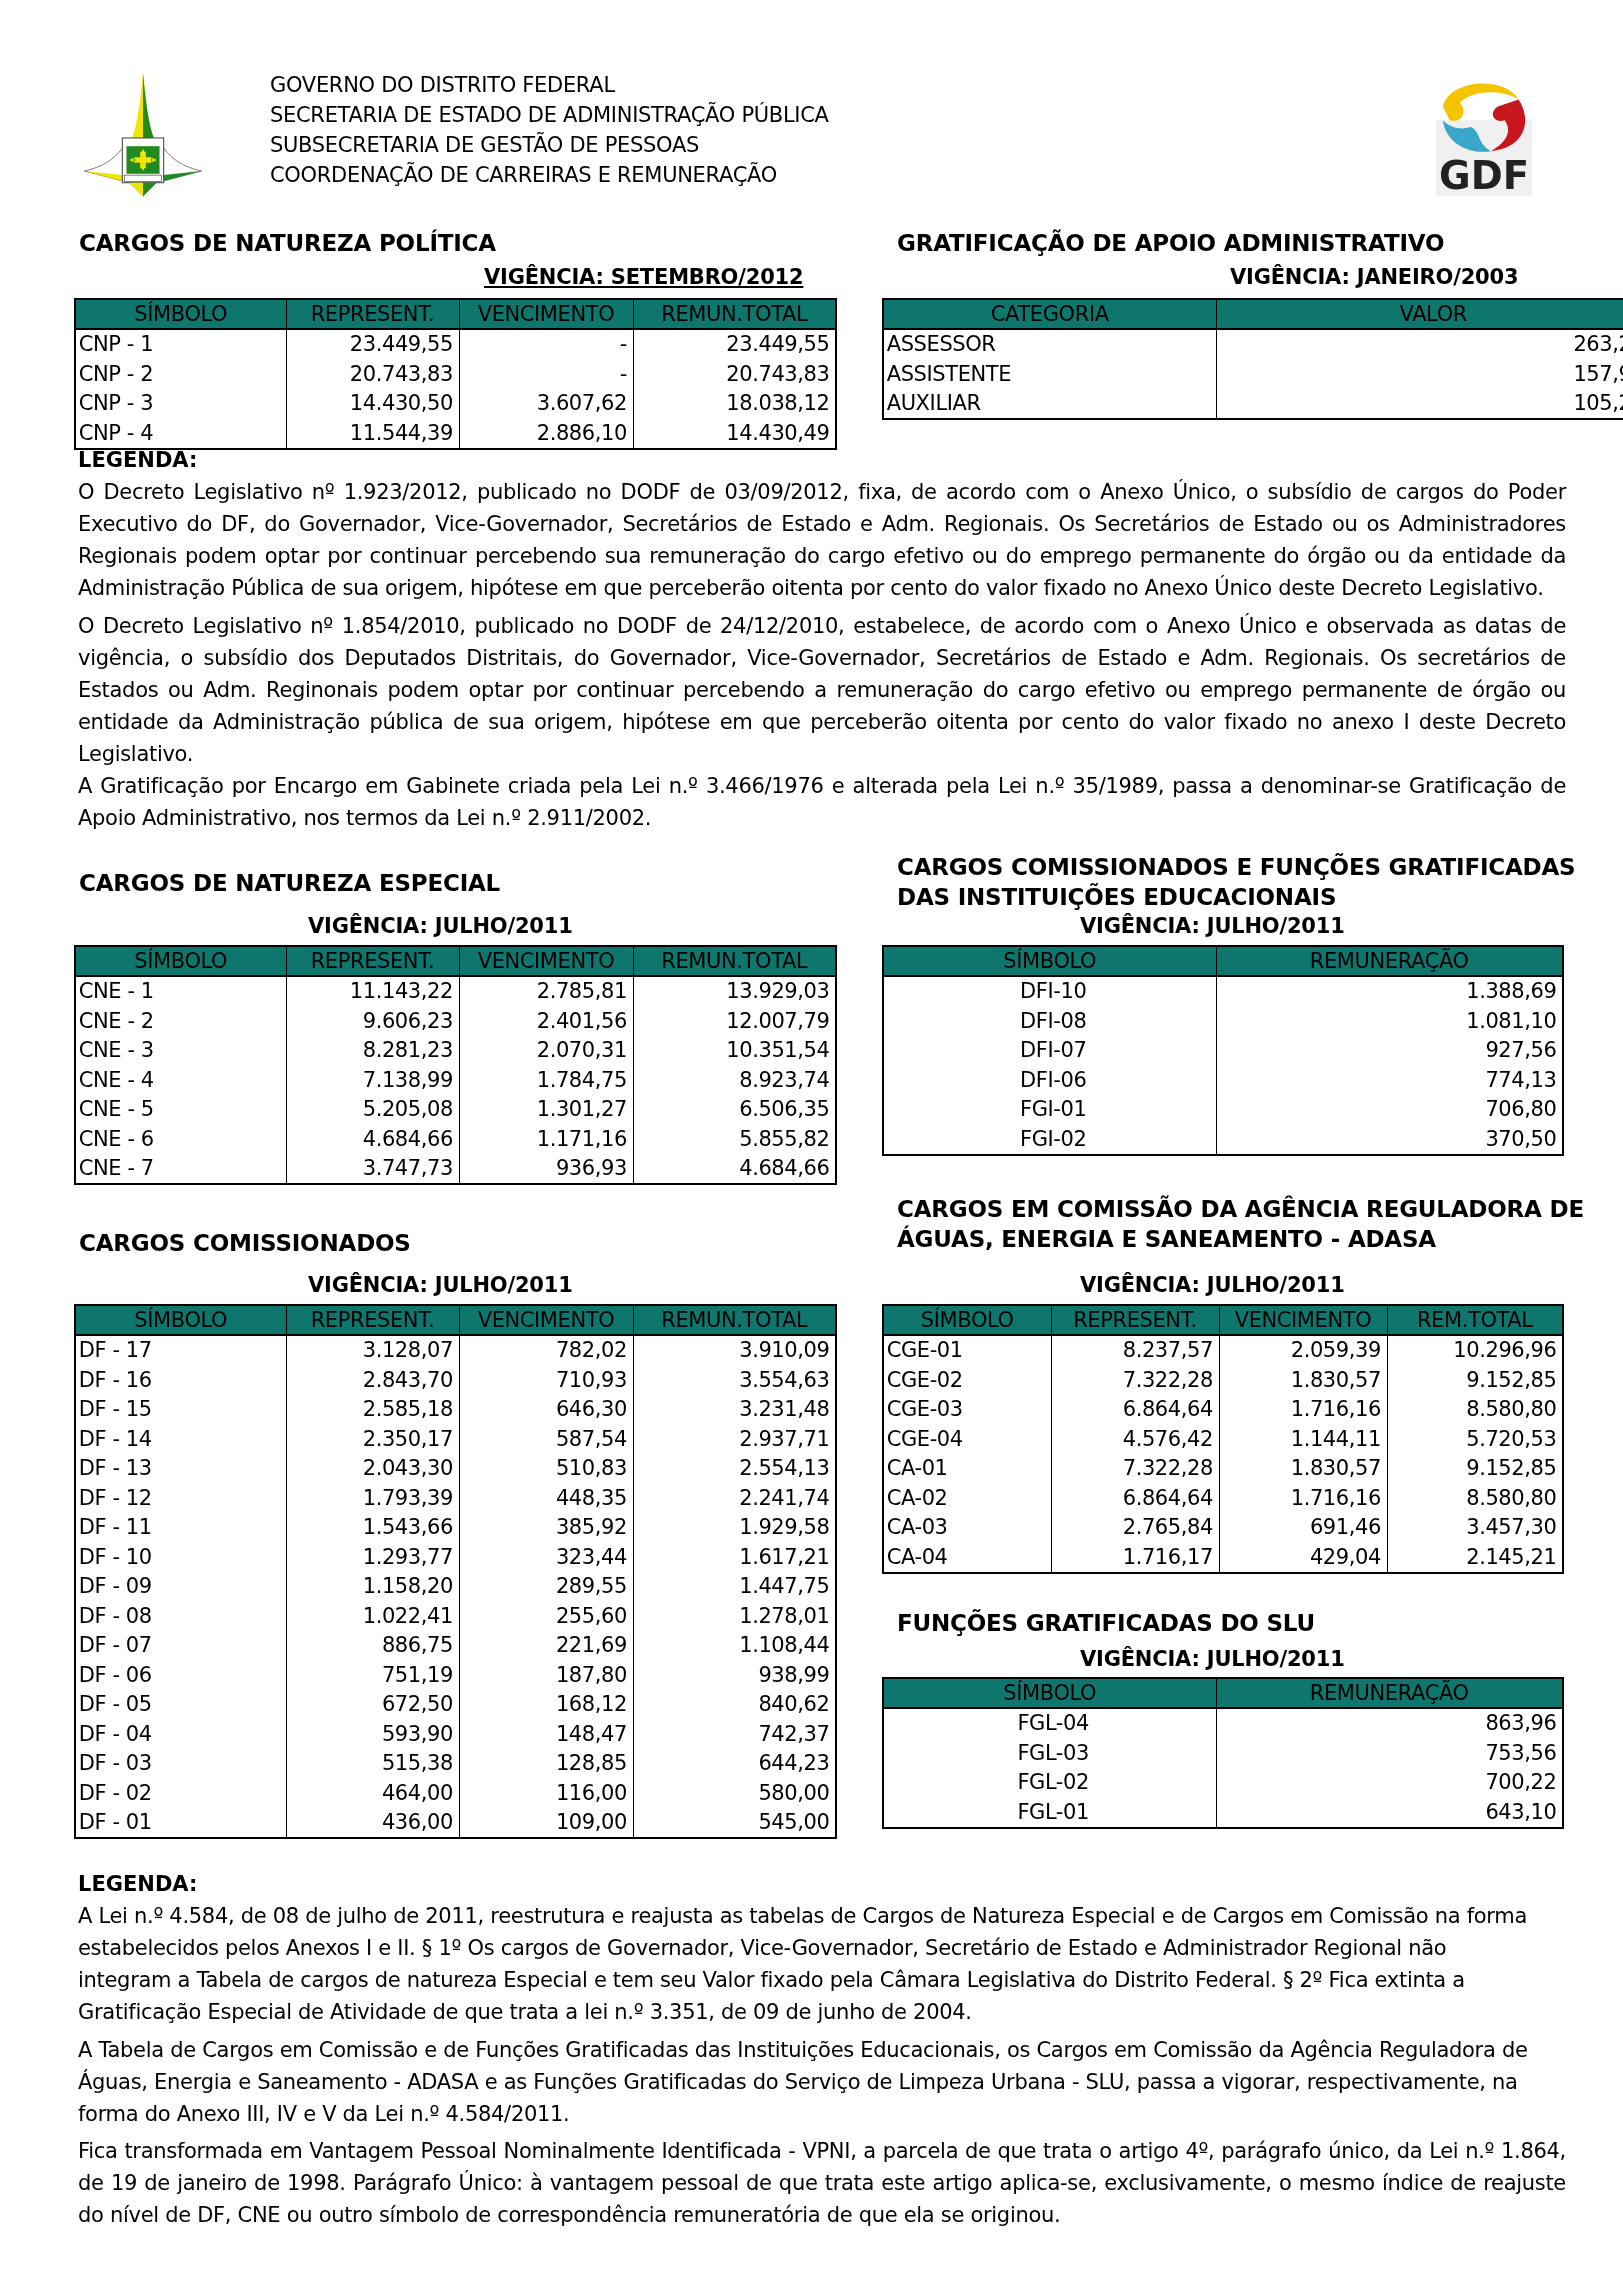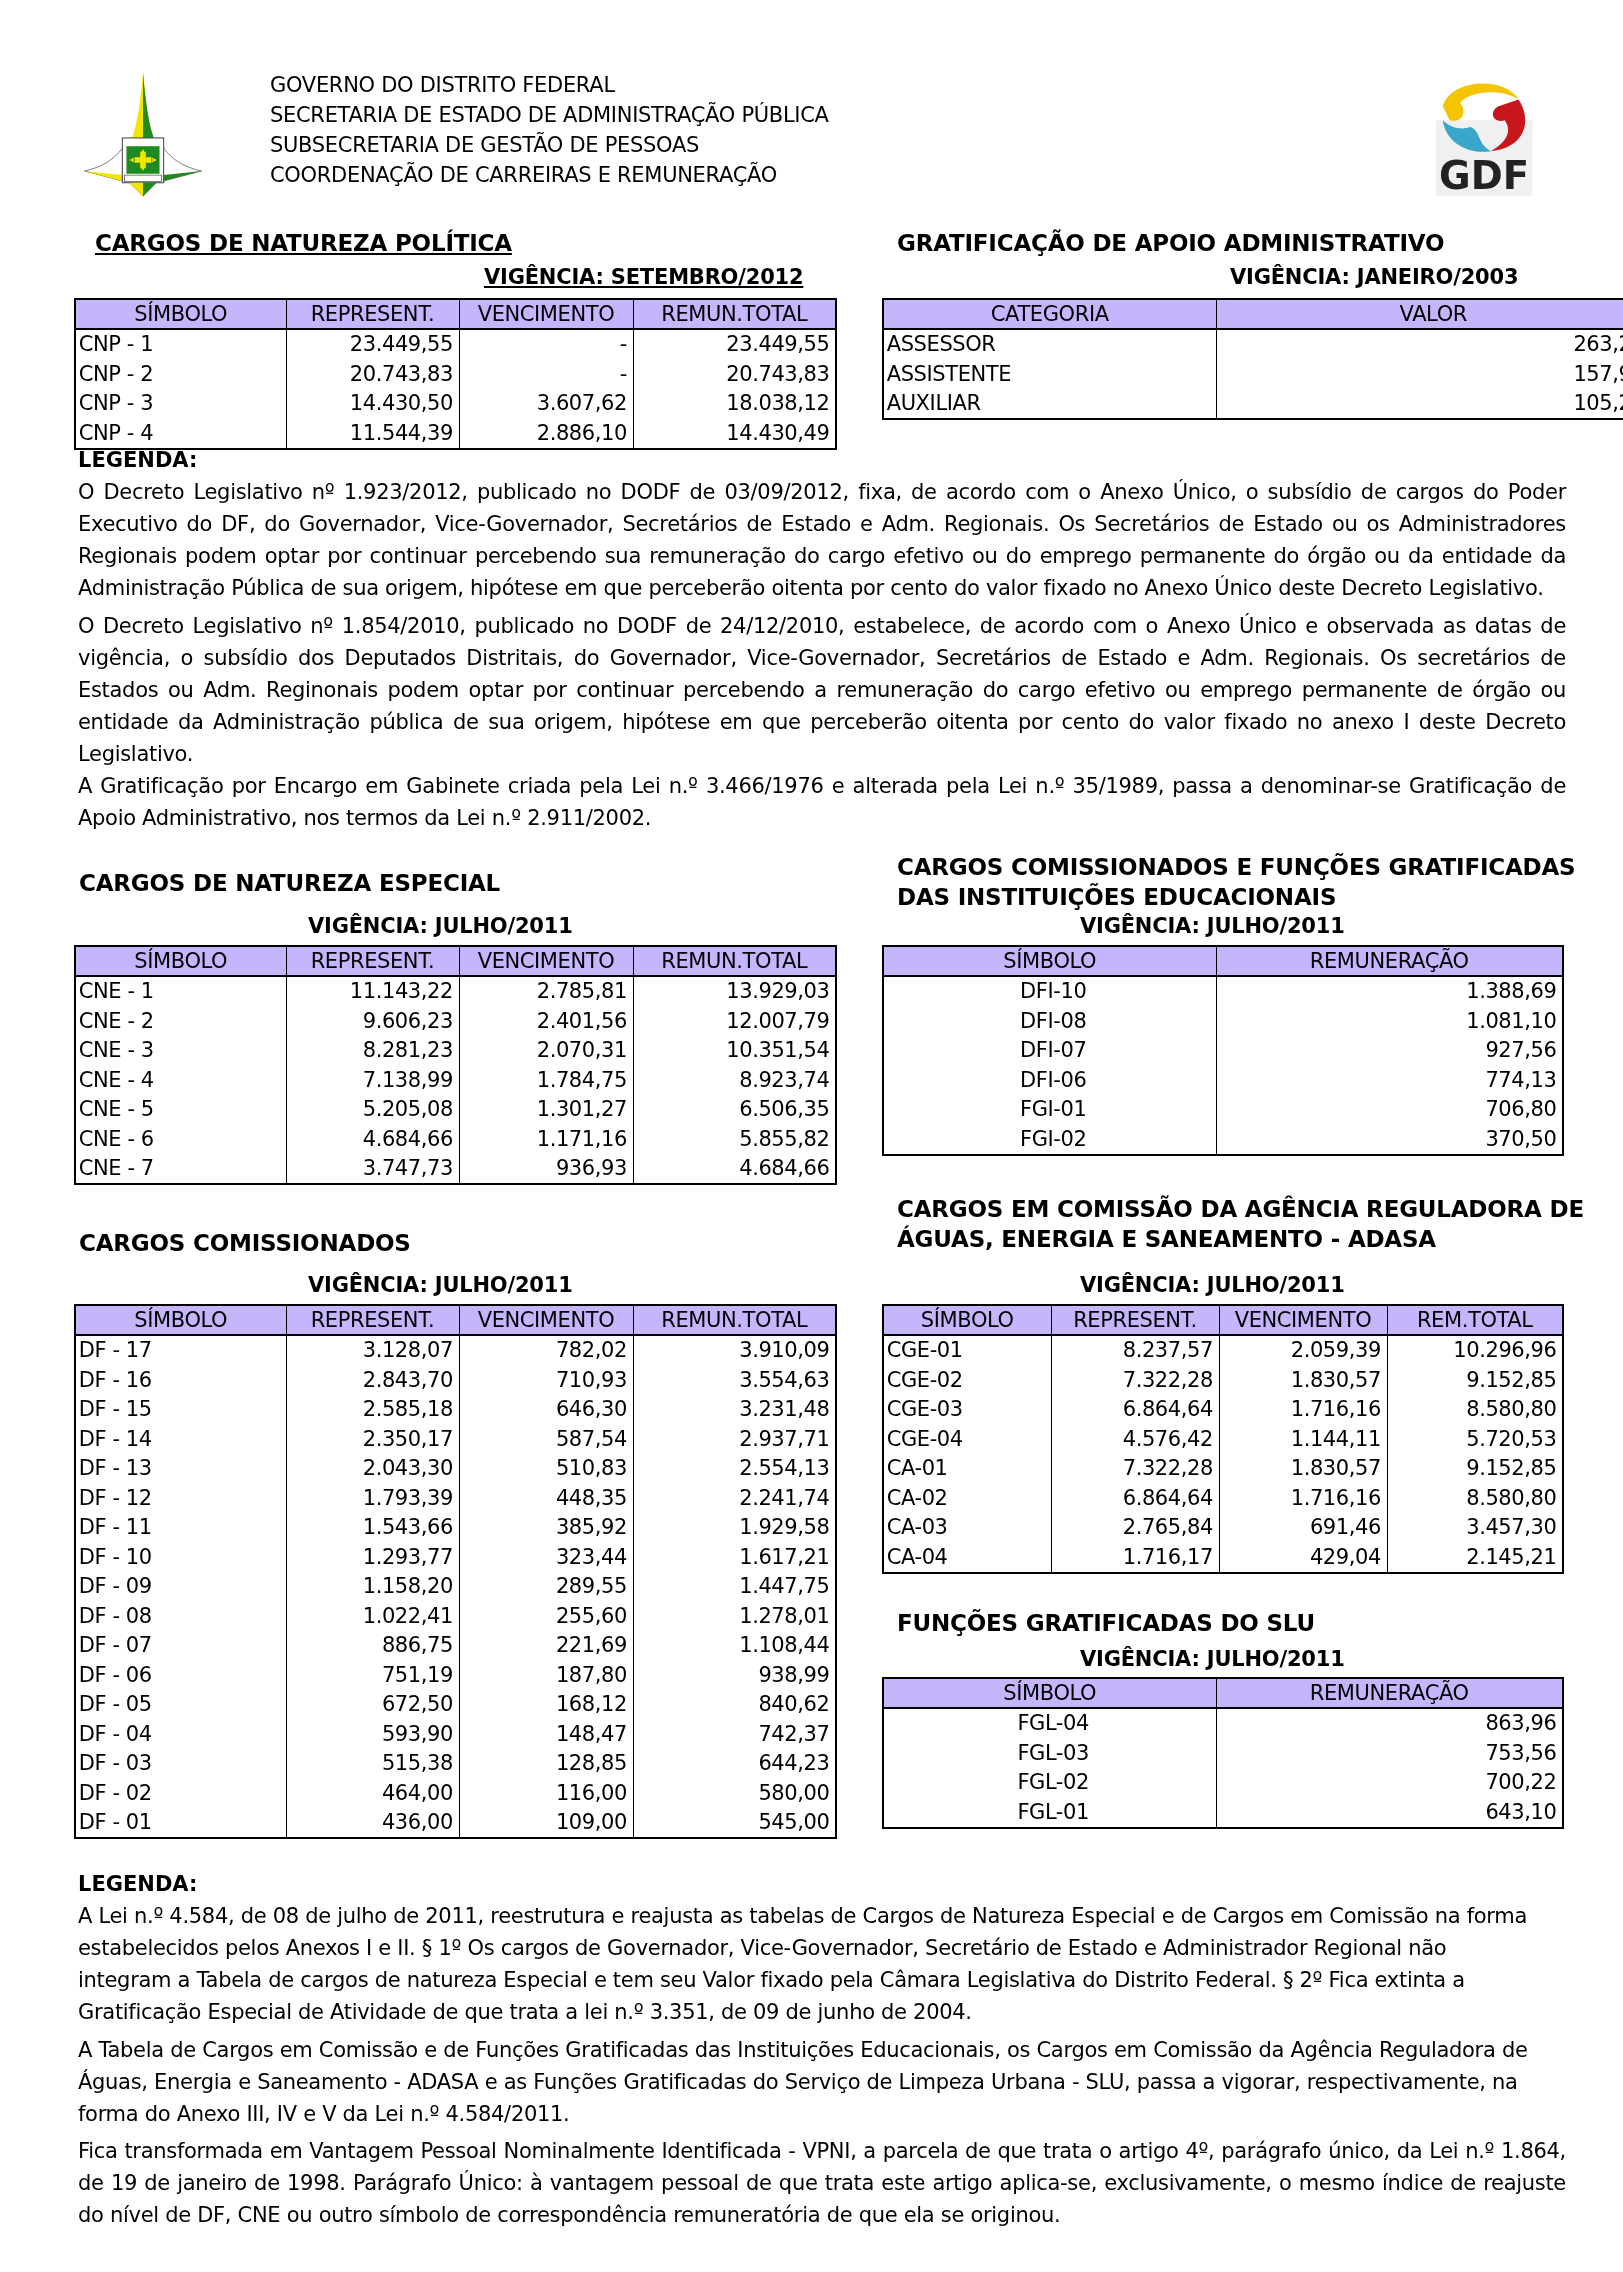--- a/index.html
+++ b/index.html
@@ -2,21 +2,21 @@
 <html style="font-size:11px"><head>
 <meta charset="utf-8">
 <style>
   html, body { margin:0; padding:0; background:#fff; }
   body { width:1623px; height:2273px; position:relative; font-family:"DejaVu Sans", sans-serif; color:#000; overflow:hidden; }
   .abs { position:absolute; }
   .hdr-line { font-size:21px; line-height:30px; letter-spacing:-0.3px; }
   .sec-title { font-weight:bold; font-size:23px; letter-spacing:-0.2px; line-height:32px; }
   .vig { font-weight:bold; font-size:21px; letter-spacing:-0.2px; }
   table.t { border-collapse:collapse; font-size:21px; letter-spacing:-0.4px; position:absolute; border:2.7px solid #000; }
-  table.t th { background:#c4b5fd; font-weight:normal; border:1.4px solid #000; border-bottom:2.7px solid #000; text-align:center; padding:0 2.7px; height:27.5px; white-space:nowrap; }
+  table.t th { background:#0f766e; font-weight:normal; border:1.4px solid #000; border-bottom:2.7px solid #000; text-align:center; padding:0 2.7px; height:27.5px; white-space:nowrap; }
   table.t td { border-left:1.4px solid #000; border-right:1.4px solid #000; padding:0 5.5px 0 2.7px; height:29.5px; white-space:nowrap; }
   table.t td.num { text-align:right; }
   table.t td.sym { text-align:left; }
   table.t td.symi { text-align:center; padding-left:12.4px; }
   .legend-title { font-weight:bold; font-size:21px; }
   .para { font-size:21px; line-height:32px; letter-spacing:-0.3px; text-align:justify; }
   .para.left { text-align:left; }
 </style>
 </head>
 <body>
@@ -50,21 +50,21 @@
 <div class="abs" style="left:1429px; top:72px; width:124px; height:124px;">
   <svg width="124" height="124" viewBox="0 0 180 180">
     <rect x="10" y="70" width="140" height="110" fill="#f0f0f0"></rect>
     <path d="M20 50 C 30 10, 110 5, 130 40 C 110 25, 60 25, 45 45 C 55 55, 50 75, 30 70 Z" fill="#f5c400"></path>
     <path d="M130 40 C 150 70, 140 110, 90 115 C 115 100, 120 85, 110 70 C 95 75, 85 60, 100 50 Z" fill="#c8161d"></path>
     <path d="M20 70 C 25 105, 60 120, 90 115 C 70 105, 75 85, 60 80 C 45 85, 30 80, 20 70 Z" fill="#3aa6c9"></path>
     <text x="80" y="170" text-anchor="middle" font-family="DejaVu Sans, sans-serif" font-weight="bold" font-size="56" fill="#222">GDF</text>
   </svg>
 </div>
 
-<div class="abs sec-title" style="left:95px; top:227px;text-decoration:underline;">CARGOS DE NATUREZA  POLÍTICA</div>
+<div class="abs sec-title" style="left:79px; top:227px;">CARGOS DE NATUREZA  POLÍTICA</div>
 <div class="abs vig" style="left:484px; top:265px;text-decoration:underline;">VIGÊNCIA: SETEMBRO/2012</div>
 <table class="t" style="left:74px; top:298px; width:763px;">
   <colgroup>
       <col style="width:211px">
       <col style="width:173px">
       <col style="width:174px">
       <col>
     </colgroup>
   <thead>
       <tr>

